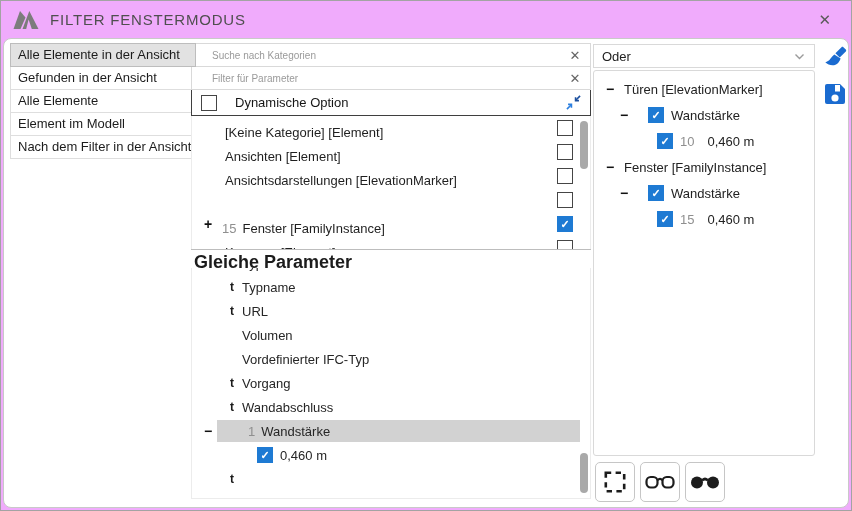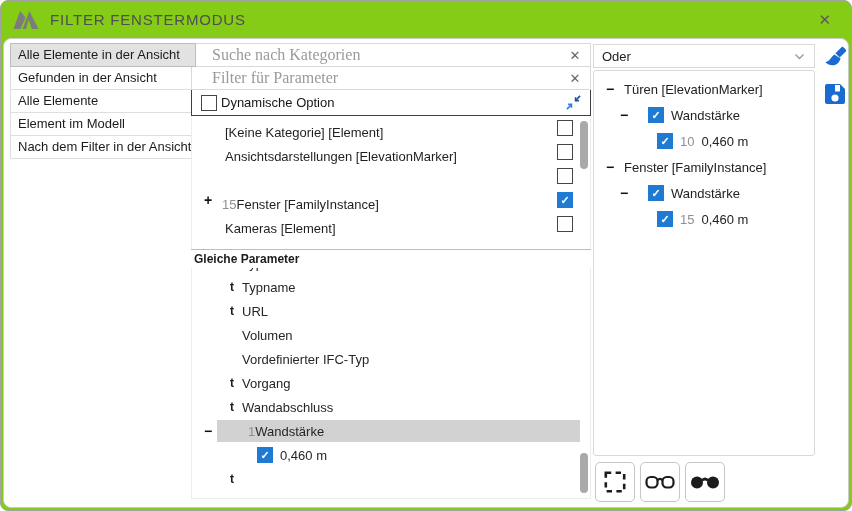--- a/index.html
+++ b/index.html
@@ -1,48 +1,48 @@
 <!DOCTYPE html>
 <html><head>
 <meta charset="utf-8">
 <style>
   *{box-sizing:border-box;margin:0;padding:0}
   html,body{width:852px;height:511px}
   body{font-family:"Liberation Sans",sans-serif;background:#ffffff;position:relative;overflow:hidden}
-  .window{position:absolute;inset:0;background:#84cc16;border:1px solid #a3a3a3;border-radius:8px;overflow:hidden}
+  .window{position:absolute;inset:0;background:#f0abfc;border:1px solid #a3a3a3;border-radius:0;overflow:hidden}
   .titlebar{height:37px;display:flex;align-items:center;padding:0 10px 0 12px;gap:10px}
   .title{font-size:15px;color:#4f4f4f;letter-spacing:.8px;flex:1}
   .close-btn{color:#5a5a5a;font-size:15px;padding:2px 10px;cursor:default}
   .content{position:absolute;left:2px;right:2px;top:37px;bottom:2px;background:#fff;border:1px solid #c9c9c9;border-radius:8px}
 
   
   .sidebar{position:absolute;left:6px;top:5px;width:186px}
   .side-item{height:24px;line-height:22px;border:1px solid #dedede;margin-top:-1px;padding-left:7px;
     font-size:13px;color:#1c1c1c;background:#fff;white-space:nowrap;overflow:hidden}
   .side-item.sel{background:#e2e2e2;border-color:#bdbdbd;position:relative;z-index:2}
 
   
   .middle{position:absolute;left:187px;top:5px;width:400px}
   .search-box{position:relative;height:24px;border:1px solid #d9d9d9;margin-top:-1px;display:flex;align-items:center;background:#fff}
-  .search-box input{flex:1;border:none;outline:none;font-size:16px;color:#333;padding-left:20px;font-family:Liberation Serif, serif;background:transparent}
+  .search-box input{flex:1;border:none;outline:none;font-size:10px;color:#333;padding-left:20px;font-family:Liberation Sans, sans-serif;background:transparent}
   .search-box input::placeholder{color:#9a9a9a}
   .clear-x{width:30px;text-align:center;color:#666;font-size:13px;cursor:default}
-  .dyn-row{height:27px;border:1px solid #3f3f3f;margin-top:-1px;display:flex;align-items:center;padding:0 9px;gap:4px;font-size:13px;color:#161616;background:#fff}
+  .dyn-row{height:27px;border:1px solid #3f3f3f;margin-top:-1px;display:flex;align-items:center;padding:0 9px;gap:18px;font-size:13px;color:#161616;background:#fff}
   .collapse-ic{margin-left:auto;display:flex}
   .cb{width:16px;height:16px;border:1px solid #454545;background:#fff;display:inline-flex;align-items:center;justify-content:center;flex:none;
       font-size:11px;line-height:1;font-weight:bold;color:transparent}
   .cb.on{background:#1e7ad3;border-color:#1e7ad3;color:#fff}
   .cat-list{position:relative;height:133px;border-left:1px solid #ececec;border-right:1px solid #ececec;overflow:hidden;background:#fff}
   .cat-row{height:24px;display:flex;align-items:flex-end;position:relative;padding-left:33px;font-size:13px;color:#1f1f1f}
   .cat-row.haskids{padding-left:30px}
   .exp{position:absolute;left:9px;top:50%;transform:translateY(-50%);font-weight:bold;font-size:14px;color:#111;width:14px;text-align:center}
-  .count{color:#8f8f8f;}
+  .count{color:#8f8f8f;margin-right:6px}
   .cat-row .cb{position:absolute;right:17px;top:4px}
   .thumb{position:absolute;width:8px;border-radius:4px;background:#a9a9a9;right:2px}
-  .params-head{height:19px;border-top:1px solid #bdbdbd;font-weight:bold;font-size:12px;color:#1c1c1c;padding:2px 0 0 3px;background:#fff}
+  .params-head{height:19px;border-top:1px solid #bdbdbd;font-weight:bold;font-size:18px;color:#1c1c1c;padding:2px 0 0 3px;background:#fff}
   .param-list{position:relative;height:231px;border-left:1px solid #ececec;border-right:1px solid #ececec;border-bottom:1px solid #ececec;overflow:hidden;background:#fff}
   .param-row{height:24px;display:flex;align-items:center;font-size:13px;color:#262626;position:relative;padding-left:50px}
   .param-row.partial{margin-top:-17px}
   .p-prefix{position:absolute;left:38px;font-weight:bold;font-size:12px;color:#1a1a1a}
   .param-row.sel{padding-left:56px}
   .row-hl{position:absolute;left:25px;right:10px;top:1px;bottom:1px;background:#d2d2d2}
   .param-row.sel .count,.param-row.sel .p-label{position:relative}
   .param-row.value{padding-left:65px;gap:7px}
 
   
@@ -106,20 +106,24 @@
           </svg>
         </span>
       </div>
       <div class="cat-list" id="catList">
         <div class="thumb" style="top:5px;height:48px"></div>
       <div class="cat-row">
             <span>[Keine Kategorie] [Element]</span>
             <span class="cb"></span>
           </div>
           <div class="cat-row">
+            <span>Ansichten [Element]</span>
+            <span class="cb"></span>
+          </div>
+          <div class="cat-row">
             <span>Ansichtsdarstellungen [ElevationMarker]</span>
             <span class="cb"></span>
           </div>
           <div class="cat-row">
             <span class="cb"></span>
           </div>
           <div class="cat-row haskids">
             <span class="exp">+</span>
             <span class="count">15</span>
             <span>Fenster [FamilyInstance]</span>

